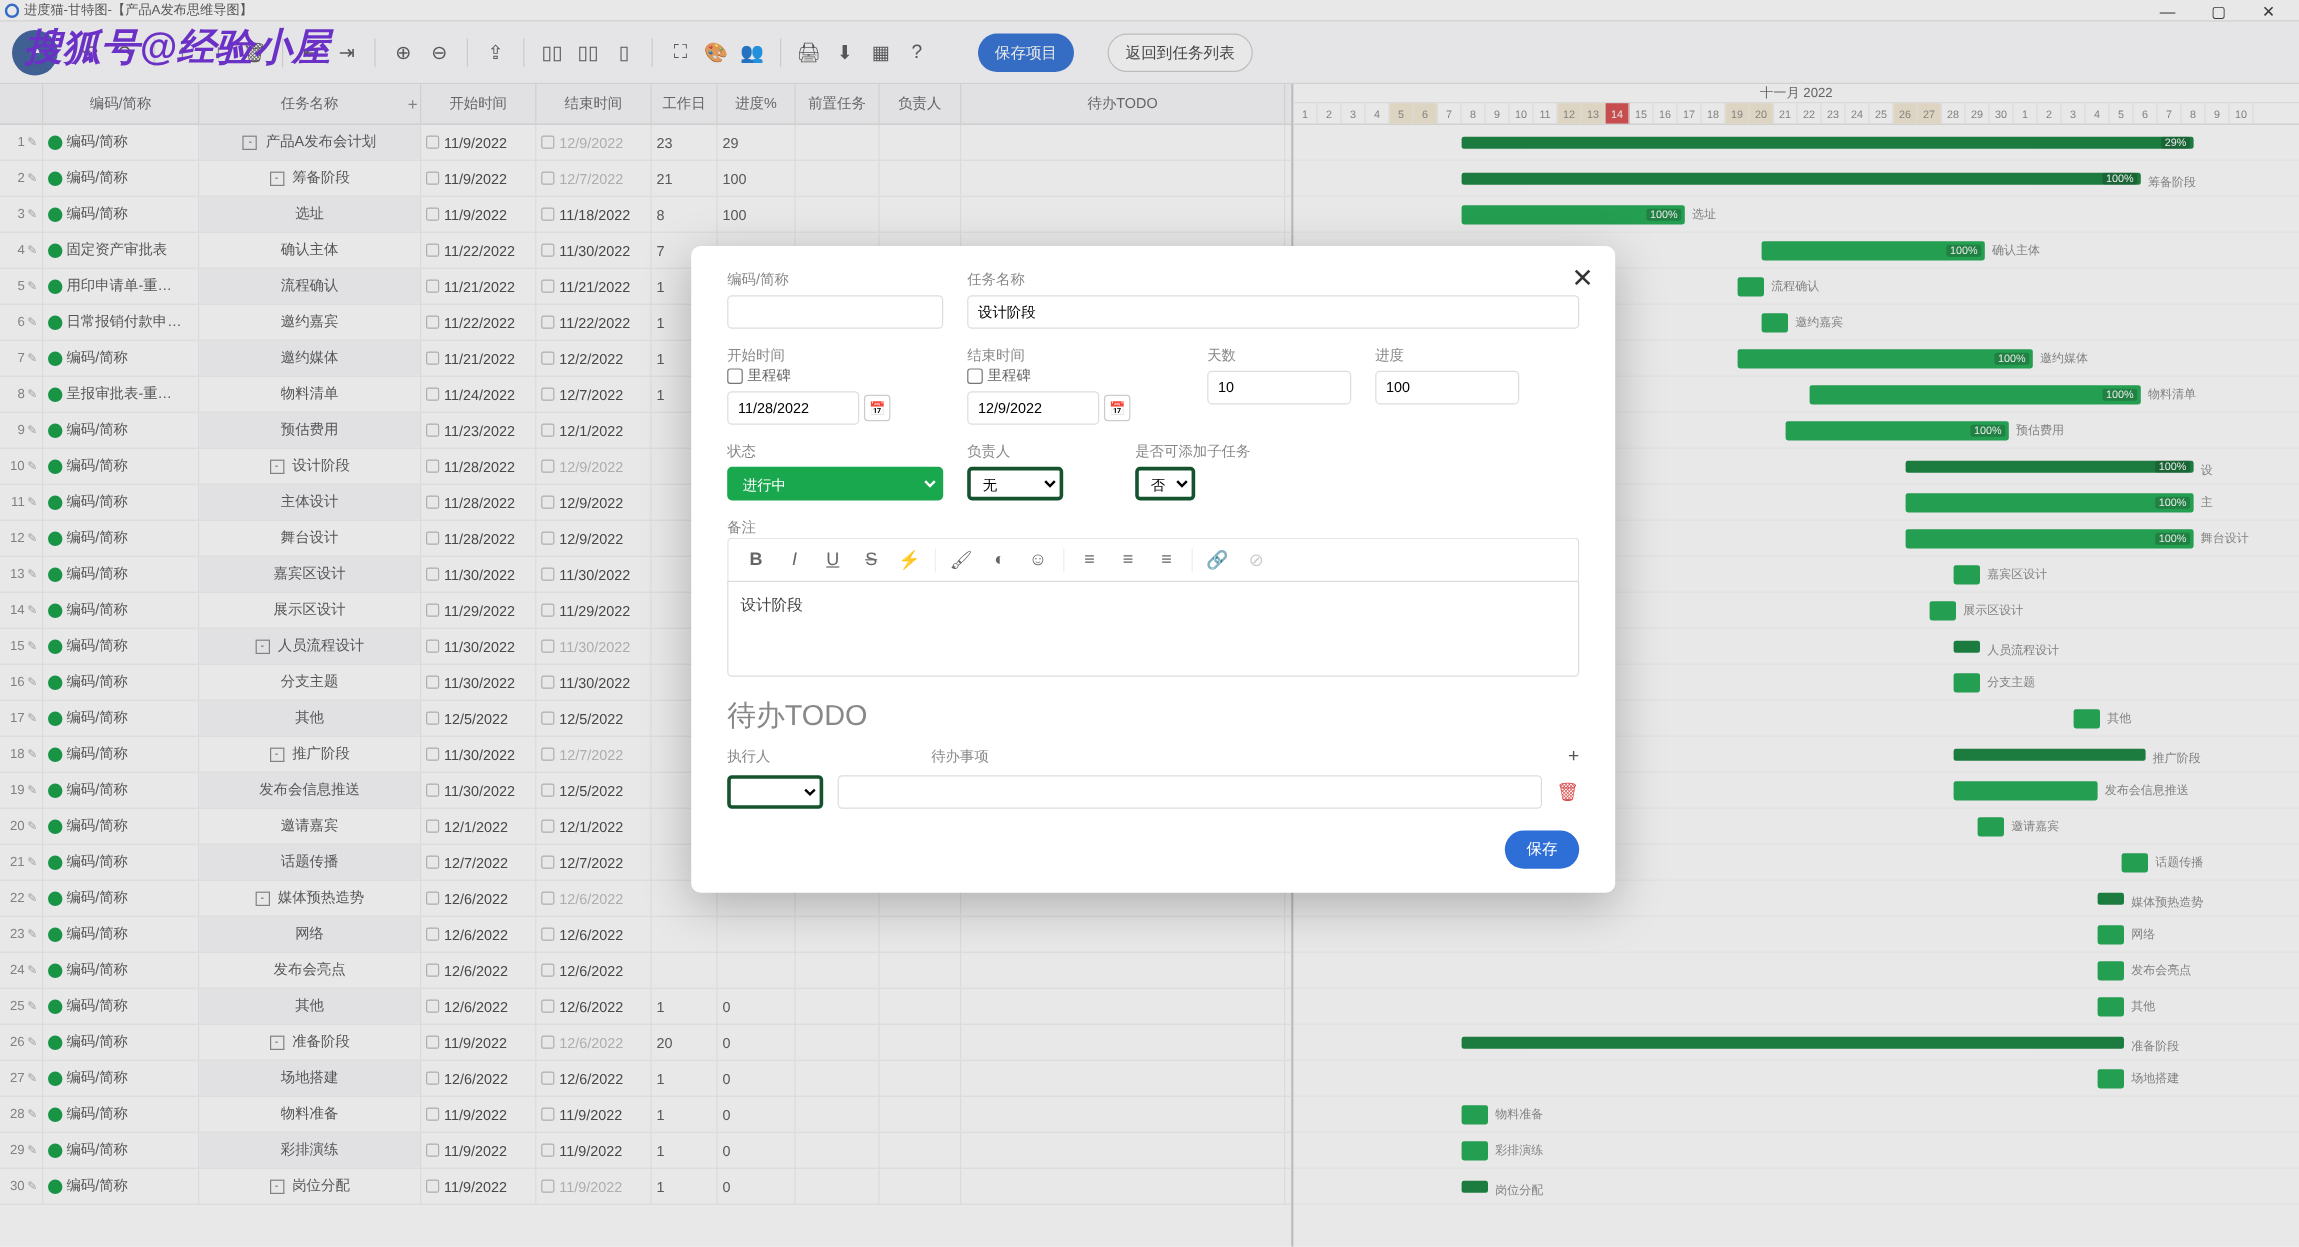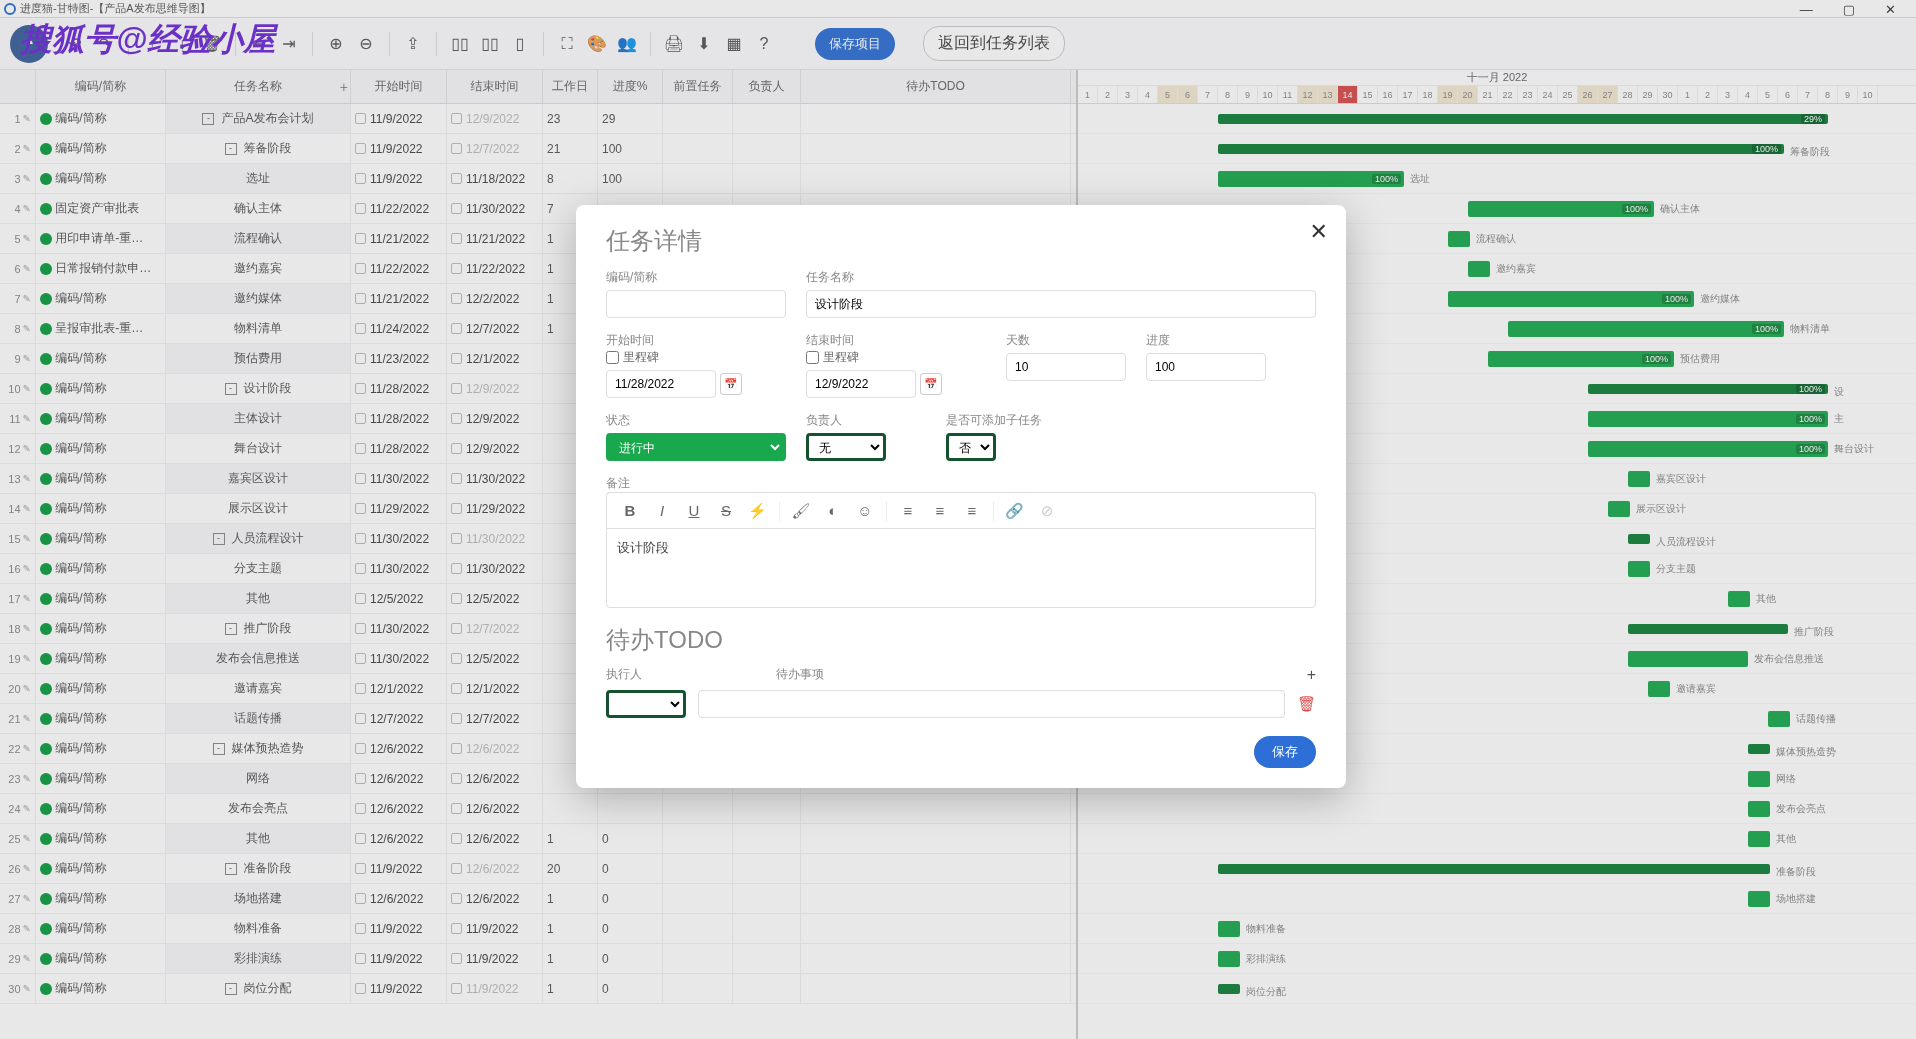--- a/index.html
+++ b/index.html
@@ -7,21 +7,21 @@
 
 .titlebar { height: 18px; background: #fff; display: flex; align-items: center; padding: 0 4px; font-size: 11px; color: #555; border-bottom: 1px solid #ddd; }
 .titlebar .icon { width: 12px; height: 12px; border: 2px solid #2d6fd6; border-radius: 50%; margin-right: 4px; }
 .winctrls { position: absolute; top: 0; right: 0; height: 18px; display: flex; gap: 30px; padding-right: 20px; align-items: center; font-size: 13px; color: #333; }
 
 .toolbar { height: 52px; background: #fcfcfe; border-bottom: 1px solid #e3e3e3; display: flex; align-items: center; padding: 0 10px; gap: 4px; }
 .logo { width: 38px; height: 38px; border-radius: 50%; background: #3a5f9a; display: flex; align-items: center; justify-content: center; color: #fff; font-size: 18px; margin-right: 10px; }
 .tbtn { width: 26px; height: 26px; display: inline-flex; align-items: center; justify-content: center; color: #555; font-size: 16px; cursor: pointer; border-radius: 3px; }
 .tsep { width: 1px; height: 24px; background: #ddd; margin: 0 6px; }
 .btn-primary { background: #2d6fd6; color: #fff; padding: 7px 14px; border-radius: 16px; font-size: 13px; cursor: pointer; }
-.btn-outline { background: #fff; border: 1px solid #ccc; color: #444; padding: 6px 14px; border-radius: 16px; font-size: 16px; cursor: pointer; }
+.btn-outline { background: #fff; border: 1px solid #ccc; color: #444; padding: 6px 14px; border-radius: 16px; font-size: 13px; cursor: pointer; }
 
 .watermark { position: absolute; top: 18px; left: 20px; font-size: 32px; font-weight: 700; color: #6d28d9; z-index: 50; pointer-events: none; font-style: italic; }
 
 .main { display: flex; height: calc(100% - 70px); }
 .grid-area { width: 1078px; background: #fff; border-right: 2px solid #ccc; overflow: hidden; display: flex; flex-direction: column; }
 .grid-header { display: flex; height: 34px; background: #f7f7fa; border-bottom: 1px solid #ddd; color: #666; font-size: 12px; }
 .gh { border-right: 1px solid #e3e3e3; display: flex; align-items: center; justify-content: center; position: relative; }
 .gh .add { position: absolute; right: 2px; font-size: 14px; color: #888; }
 .c-idx { width: 36px; }
 .c-code { width: 130px; }
@@ -723,21 +723,20 @@
             <span class="bar-label">岗位分配</span>
           </div>
         </div>
       </div>
   </div>
 </div>
 
 <div class="overlay"></div>
 <div class="modal">
   <span class="close">✕</span>
-  <h2>任务详情</h2>
 
   <div class="mrow">
     <div class="mcol" style="width:180px">
       <span class="mlabel">编码/简称</span>
       <input class="minput" style="">
     </div>
     <div class="mcol" style="flex:1">
       <span class="mlabel">任务名称</span>
       <input class="minput" value="设计阶段" style="">
     </div>

